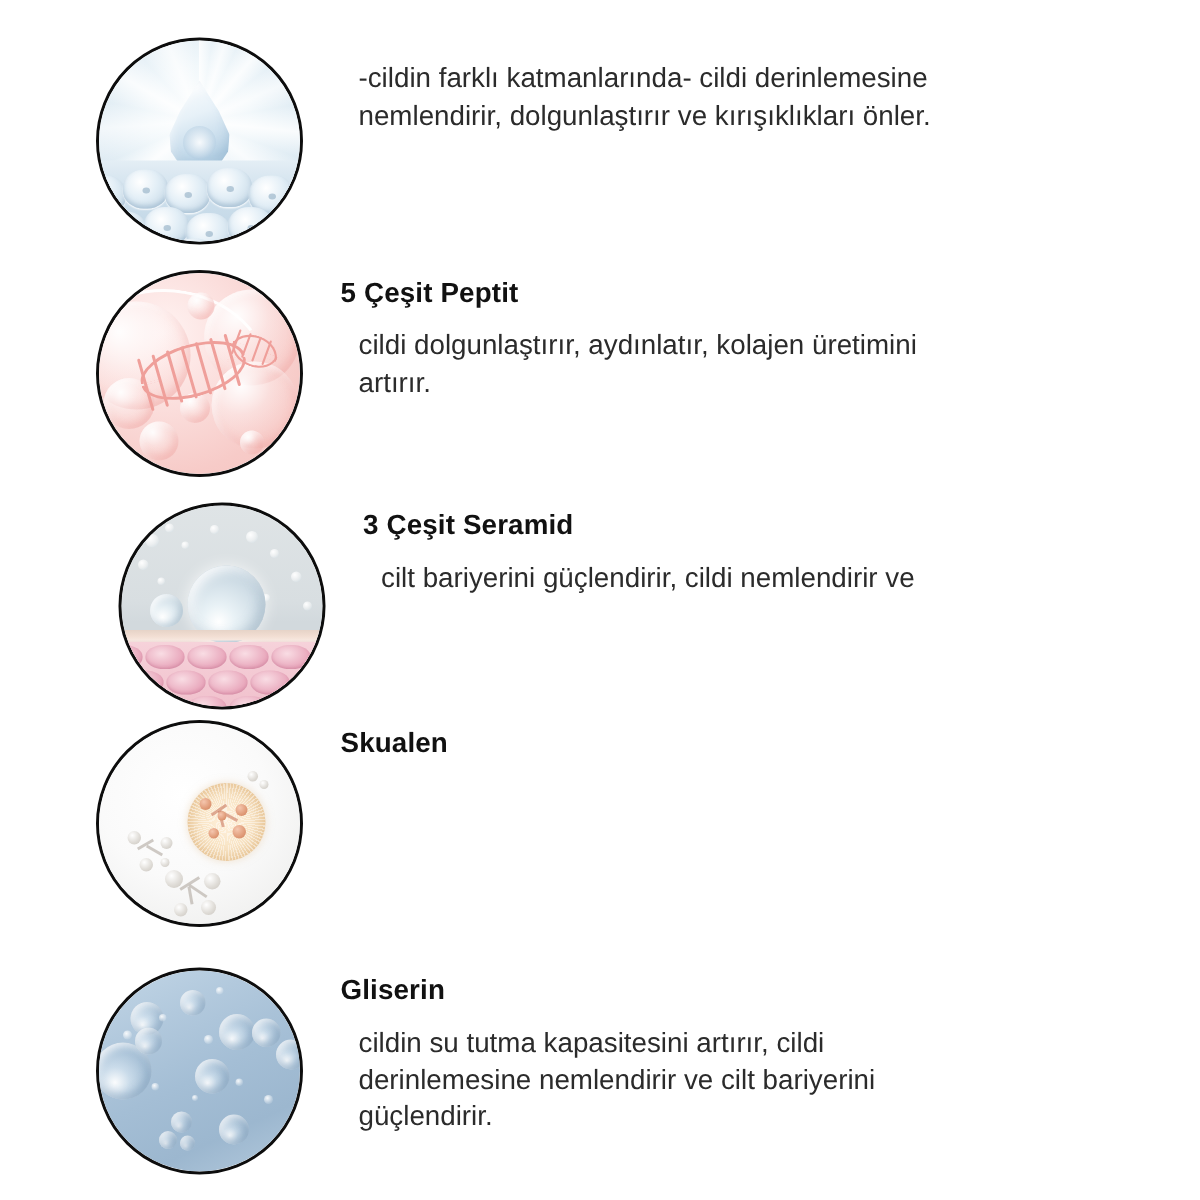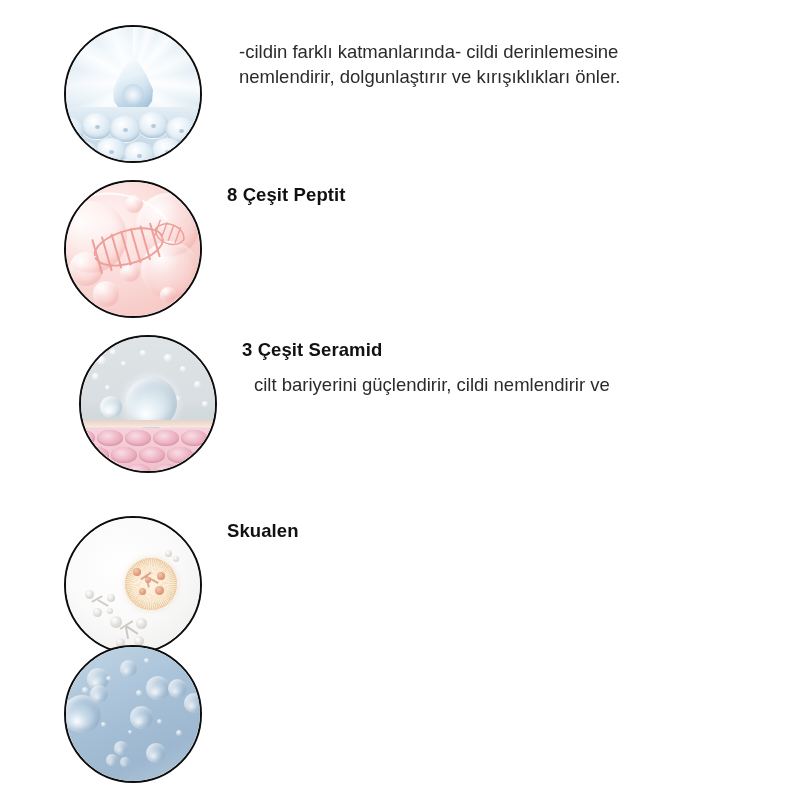--- a/index.html
+++ b/index.html
@@ -28,21 +28,21 @@
     position: absolute;
     left: 0;
     width: 800px;
     height: 155px;
     display: flex;
     align-items: flex-start;
   }
   .ingredient-row.r0 { top: 10px; }
   .ingredient-row.r1 { top: 165px; }
   .ingredient-row.r2 { top: 320px; padding-left: 15px; }
-  .ingredient-row.r3 { top: 501px; }
+  .ingredient-row.r3 { top: 465px; }
   .ingredient-row.r4 { top: 630px; }
 
   
   .thumb {
     position: relative;
     margin-left: 64px;
     margin-top: 15px;
     width: 138px;
     height: 138px;
     border-radius: 50%;
@@ -312,21 +312,23 @@
           <s style="top:0;width:40px;"></s>
           <s style="top:12px;width:40px;transform:rotate(180deg);"></s>
           <b style="left:2px;height:24px;"></b>
             <b style="left:12px;height:24px;"></b>
           <b style="left:22px;height:24px;"></b>
             <b style="left:32px;height:24px;"></b>
         </div>
       </div>
     </div>
     <div class="copy">
-      <p class="ing-title">8 Çeşit Peptit</p>
+      <p class="ing-title">5 Çeşit Peptit</p>
+      <p class="ing-desc">cildi dolgunlaştırır, aydınlatır, kolajen üretimini
+artırır.</p>
     </div>
   </div>
 
   <div class="ingredient-row r2">
     <div class="thumb">
       <div class="art art-ceramide">
         <div class="dots">
           <i style="left:12%;top:14%;width:9px;height:9px;"></i>
           <i style="left:22%;top:9%;width:6px;height:6px;"></i>
           <i style="left:30%;top:18%;width:5px;height:5px;"></i>
@@ -430,15 +432,21 @@
         <div class="mini" style="left:12%;top:30%;width:6px;height:6px;"></div>
         <div class="mini" style="left:30%;top:22%;width:5px;height:5px;"></div>
         <div class="mini" style="left:52%;top:32%;width:6px;height:6px;"></div>
         <div class="mini" style="left:68%;top:54%;width:5px;height:5px;"></div>
         <div class="mini" style="left:82%;top:62%;width:6px;height:6px;"></div>
         <div class="mini" style="left:26%;top:56%;width:5px;height:5px;"></div>
         <div class="mini" style="left:46%;top:62%;width:4px;height:4px;"></div>
         <div class="mini" style="left:58%;top:8%;width:5px;height:5px;"></div>
       </div>
     </div>
+    <div class="copy">
+      <p class="ing-title">Gliserin</p>
+      <p class="ing-desc">cildin su tutma kapasitesini artırır, cildi
+derinlemesine nemlendirir ve cilt bariyerini
+güçlendirir.</p>
+    </div>
   </div>
 
 </div>
 
 </body></html>

